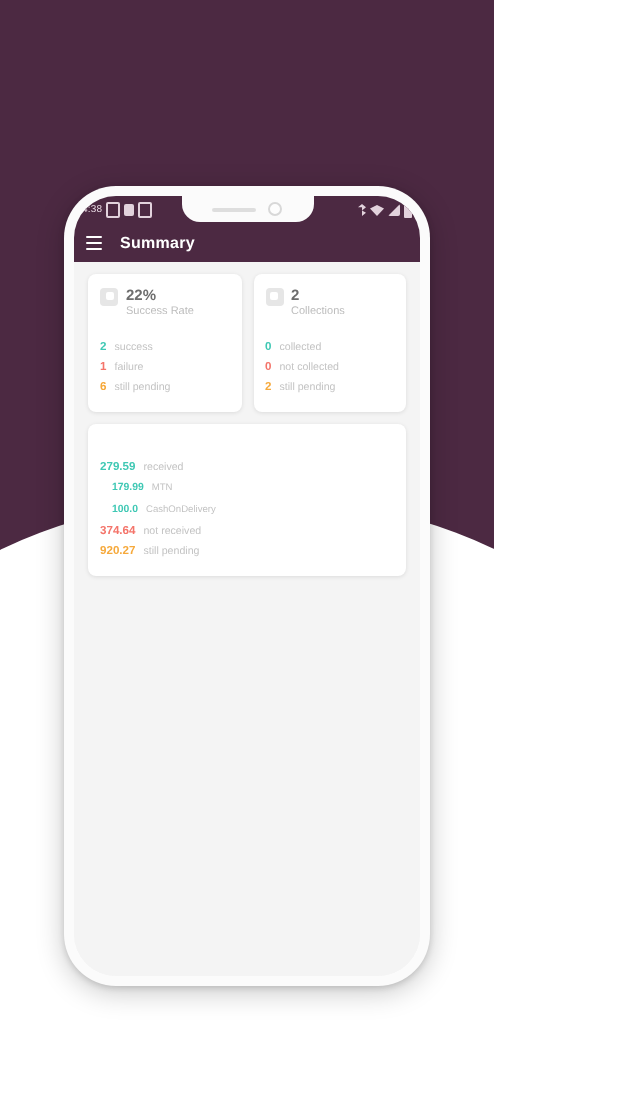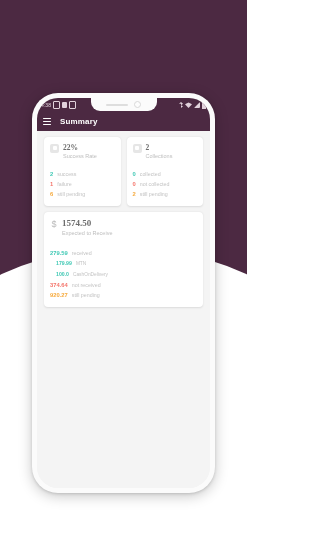--- a/index.html
+++ b/index.html
@@ -259,21 +259,20 @@
     height: 10px;
     border-radius: 0;
   }
   .head-texts { min-width: 0; }
   .head-value {
     color: #6d6d6d;
     font-size: 7.5px;
     font-weight: bold;
     line-height: 9px;
     white-space: nowrap;
-    font-family: Liberation Serif, serif;
   }
   .head-value.big {
     font-size: 9px;
     line-height: 11px;
   }
   .head-label {
     color: #bdbdbd;
     font-size: 5.5px;
     line-height: 8px;
     white-space: nowrap;
@@ -392,27 +391,20 @@
             <div class="stat-row">
               <span class="stat-val c-orange">2</span>
               <span class="stat-txt">still pending</span>
             </div>
           </div>
         </div>
 
       </div>
 
       <div class="card full">
-        <div class="card-head">
-          <span class="head-icon dollar"></span>
-          <div class="head-texts">
-            <div class="head-value big">1574.50</div>
-            <div class="head-label">Expected to Receive</div>
-          </div>
-        </div>
         <div class="stat-list">
           <div class="stat-row">
             <span class="stat-val c-green">279.59</span>
             <span class="stat-txt">received</span>
           </div>
           <div class="stat-row sub">
             <span class="stat-val c-green">179.99</span>
             <span class="stat-txt">MTN</span>
           </div>
           <div class="stat-row sub">

